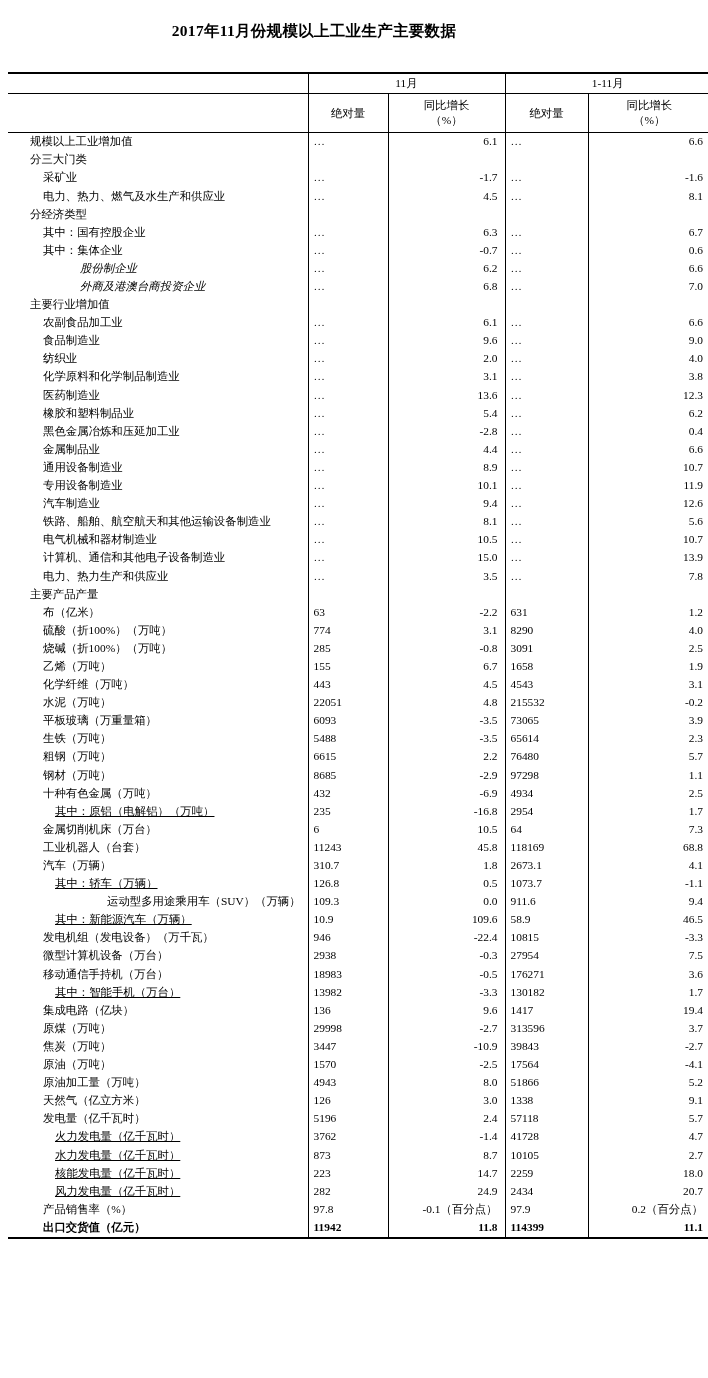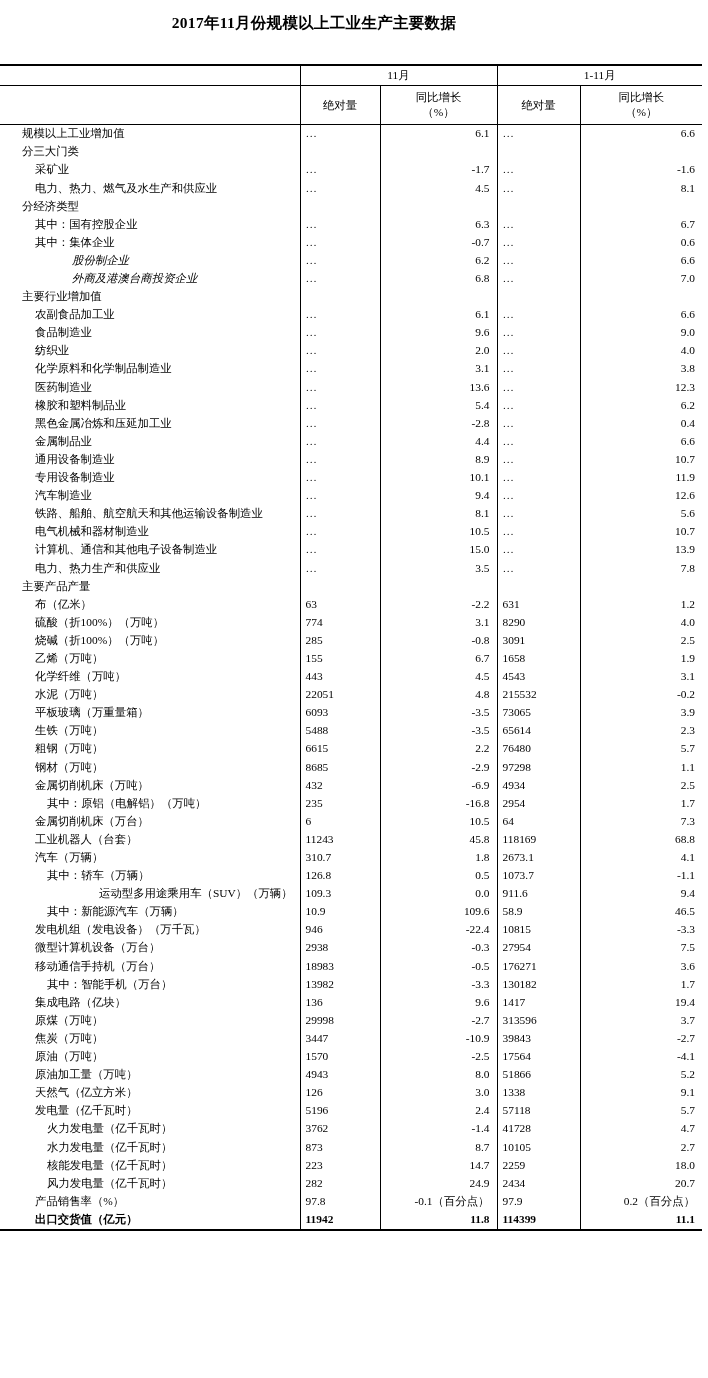--- a/index.html
+++ b/index.html
@@ -11,21 +11,21 @@
     width: 708px;
     min-height: 1378px;
     font-family: "Liberation Serif", "DejaVu Serif", serif;
     color: #000000;
     -webkit-font-smoothing: none;
   }
   .page {
     position: relative;
     width: 628px;
     box-sizing: border-box;
-    padding: 0;
+    padding: 8px;
   }
   .doc-title {
     text-align: center;
     font-family: "Liberation Serif", "DejaVu Serif", serif;
     font-weight: bold;
     font-size: 15.5px;
     letter-spacing: 0.3px;
     padding-top: 13px;
     padding-bottom: 0px;
     color: #000;
@@ -83,21 +83,21 @@
     font-size: 11.4px;
     white-space: nowrap;
     overflow: hidden;
   }
   td.label {
     text-align: left;
     padding-left: 28px;
   }
   td.label.ind0 { padding-left: 22px; }
   td.label.ind1 { padding-left: 35px; }
-  td.label.ind2 { padding-left: 47px; }
+  td.label.ind2 { padding-left: 47px; text-decoration: underline; }
   td.label.ind3 { padding-left: 72px; font-style: italic; }
   td.label.ind4 { padding-left: 99px; }
 
   td.num-l {
     text-align: left;
     padding-left: 5px;
   }
   td.num-r {
     text-align: right;
     padding-right: 7px;
@@ -389,21 +389,21 @@
           <td class="num-r vl-thin">5.7</td>
         </tr>
         <tr>
           <td class="label ind1">钢材（万吨）</td>
           <td class="num-l vl-thick">8685</td>
           <td class="num-r vl-thin">-2.9</td>
           <td class="num-l vl-thick">97298</td>
           <td class="num-r vl-thin">1.1</td>
         </tr>
         <tr>
-          <td class="label ind1">金属切削机床（万吨）</td>
+          <td class="label ind1">十种有色金属（万吨）</td>
           <td class="num-l vl-thick">432</td>
           <td class="num-r vl-thin">-6.9</td>
           <td class="num-l vl-thick">4934</td>
           <td class="num-r vl-thin">2.5</td>
         </tr>
         <tr>
           <td class="label ind2">其中：原铝（电解铝）（万吨）</td>
           <td class="num-l vl-thick">235</td>
           <td class="num-r vl-thin">-16.8</td>
           <td class="num-l vl-thick">2954</td>

